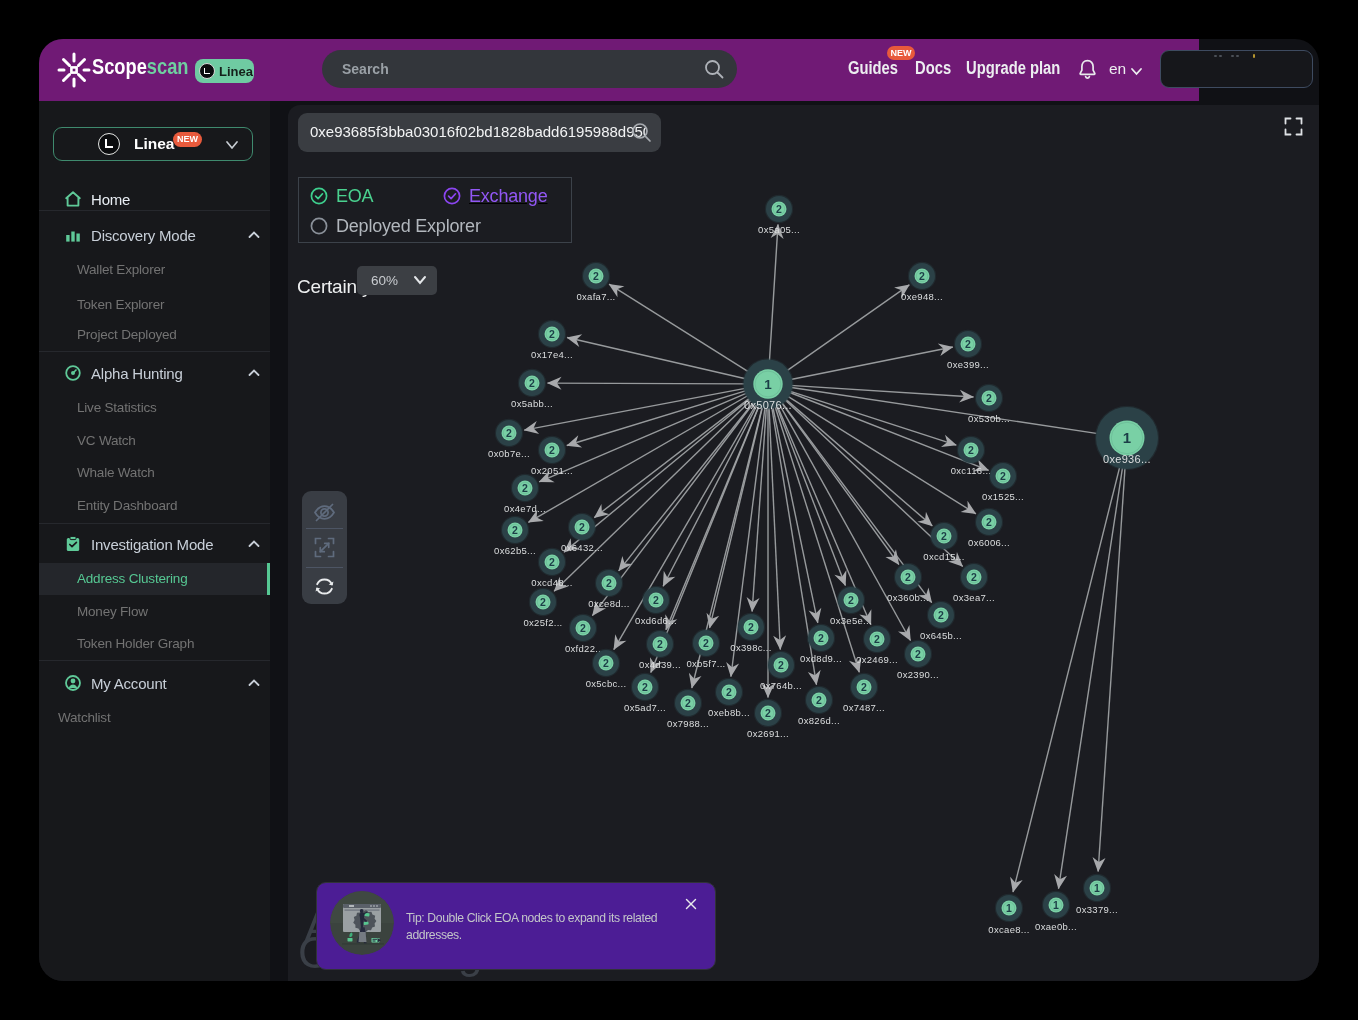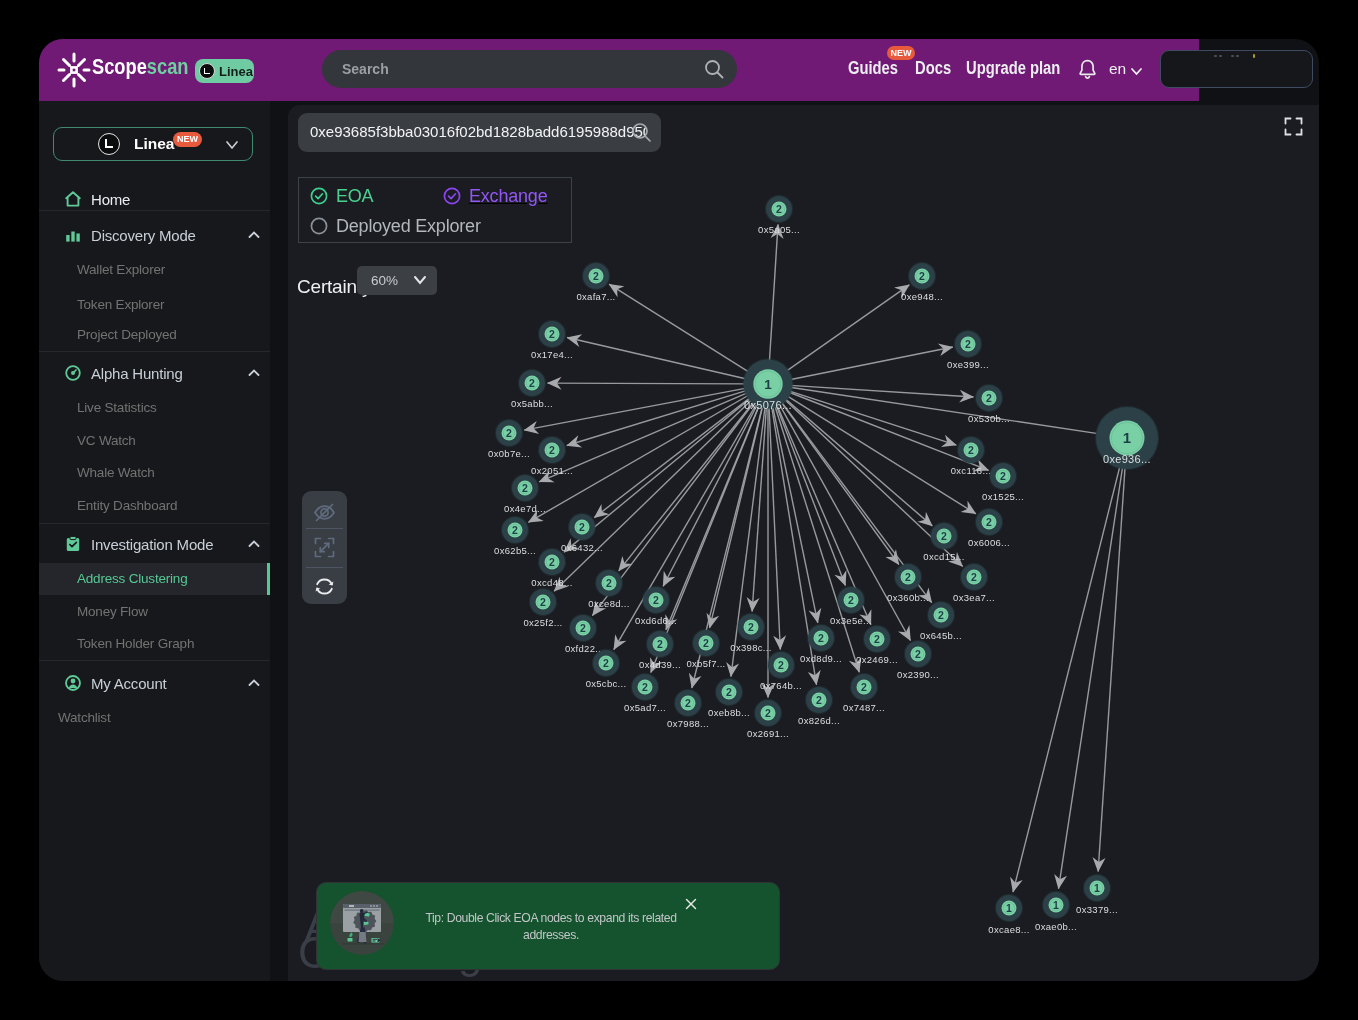--- a/index.html
+++ b/index.html
@@ -54,21 +54,21 @@
 .lrow { position:absolute; height:18px; display:flex; align-items:center; gap:8px; }
 .lrow .lt { font-size:18px; letter-spacing:-0.2px; }
 #certainty { position:absolute; left:258px; top:237px; font-size:19px; letter-spacing:-0.2px; color:#eef0f1; }
 #certsel { position:absolute; left:318px; top:227px; width:80px; height:29px; background:#3c3f44; border-radius:5px; }
 #certsel .cv { position:absolute; left:14px; top:7px; font-size:13.5px; color:#c9ccd0; }
 #certsel svg { position:absolute; right:10px; top:9px; }
 #toolbar { position:absolute; left:263px; top:452px; width:45px; height:113px; background:#393d44; border-radius:9px; }
 #toolbar .tdiv { position:absolute; left:4px; width:37px; height:1px; background:#4d5564; }
 #toolbar svg { position:absolute; }
 
-#tipbox { position:absolute; left:277px; top:843px; width:464px; height:88px; background:#14532d; border:1px solid #313338; border-radius:10px;text-align:center; }
+#tipbox { position:absolute; left:277px; top:843px; width:400px; height:88px; background:#4c1d95; border:1px solid #313338; border-radius:10px; }
 #tipava { position:absolute; left:13px; top:8px; width:64px; height:64px; border-radius:50%; overflow:hidden; }
 #tiptext { position:absolute; left:89px; top:27px; width:290px; font-size:12.2px; color:#c3c6c9; line-height:16.6px; letter-spacing:-0.38px; }
 #tipclose { position:absolute; left:368px; top:15px; }
 </style>
 </head>
 <body>
 <div id="app">
 <div id="hdr">
   <svg id="logo" width="34" height="36" viewBox="0 0 34 36">
     <g stroke="#fff" stroke-width="3" stroke-linecap="round" fill="none">

